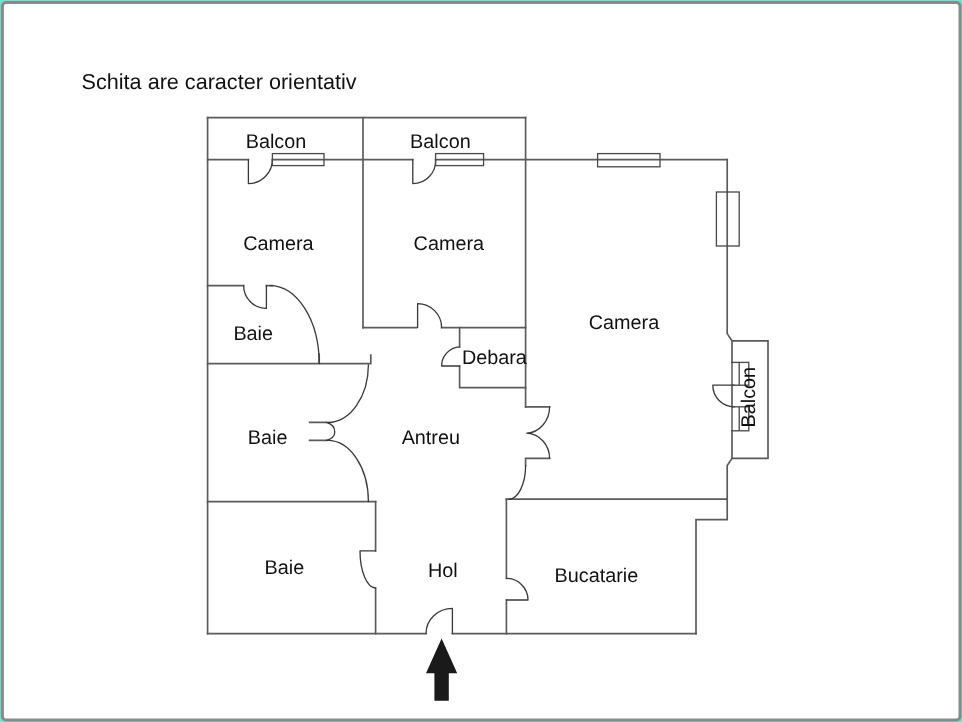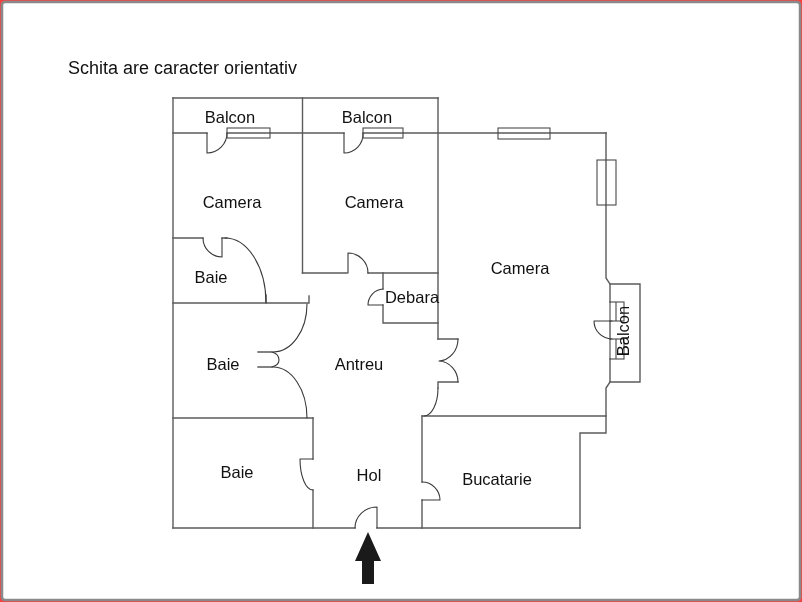--- a/index.html
+++ b/index.html
@@ -1,16 +1,16 @@
 <!DOCTYPE html>
 <html><head>
 <meta charset="utf-8">
 <style>
   html,body{margin:0;padding:0;background:#fff;}
-  .stage{width:802px;height:602px;position:relative;background:#ef4444;
+  .stage{width:802px;height:602px;position:relative;background:#5eead4;
          font-family:"Liberation Sans", sans-serif;}
   svg{display:block;}
   .room-label{font-family:"Liberation Sans", sans-serif;font-size:16.5px;}
   .title-label{font-family:"Liberation Sans", sans-serif;font-size:18px;}
 </style>
 </head>
 <body>
 
 <div class="stage">
 <svg width="802" height="602" viewBox="0 0 802 602">

